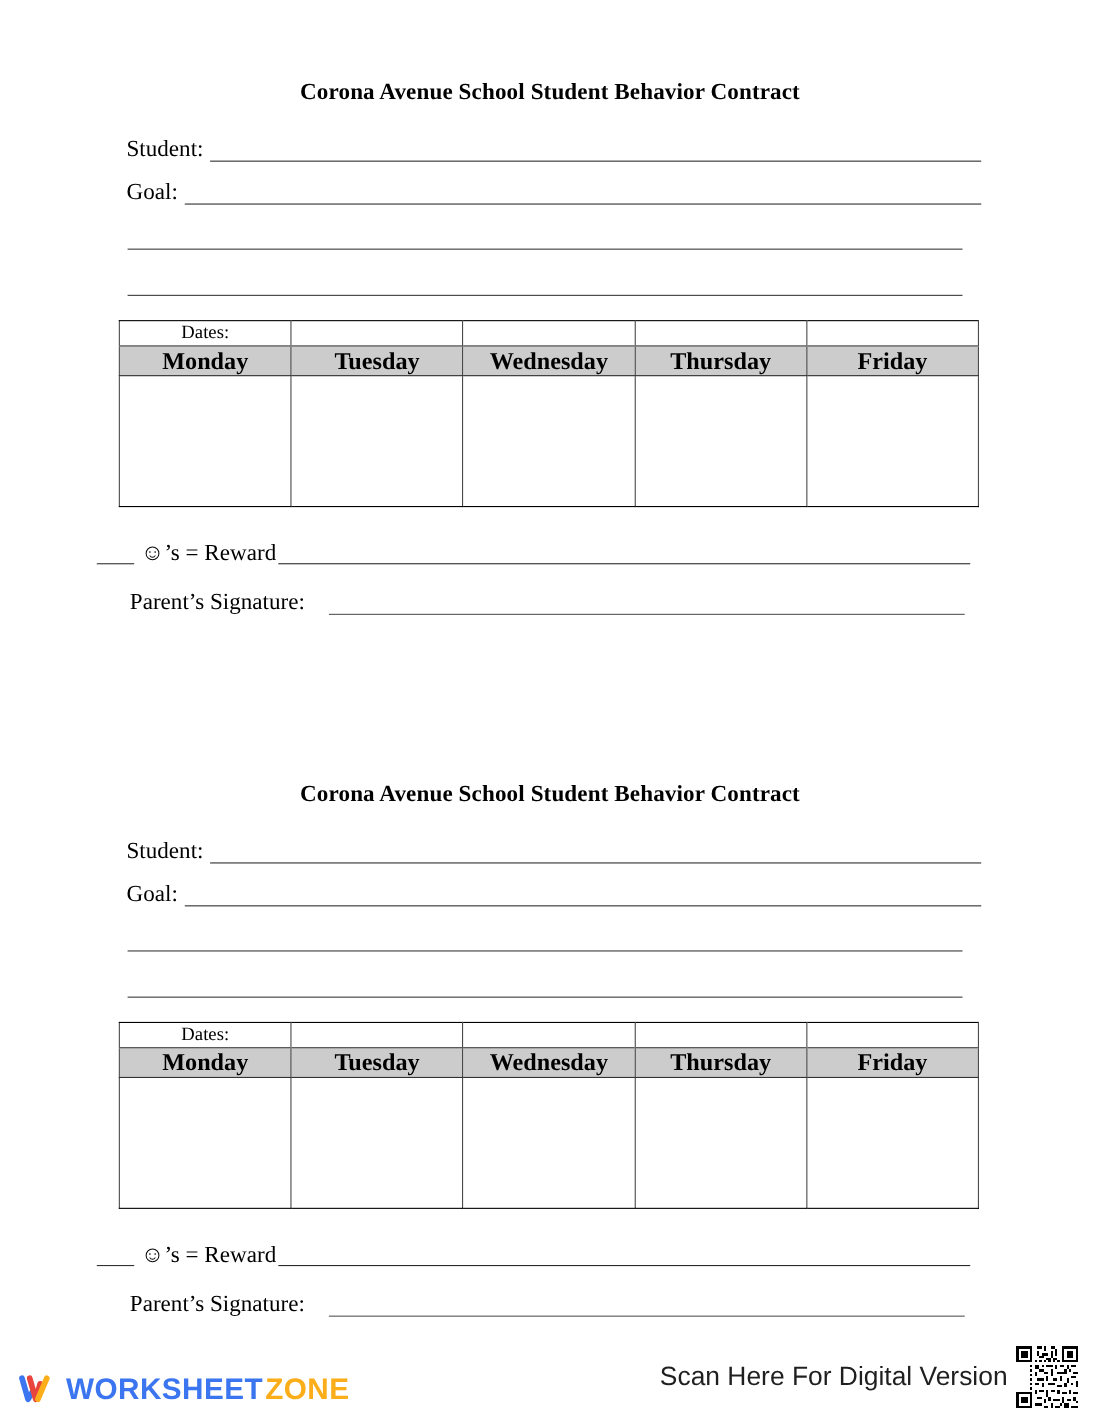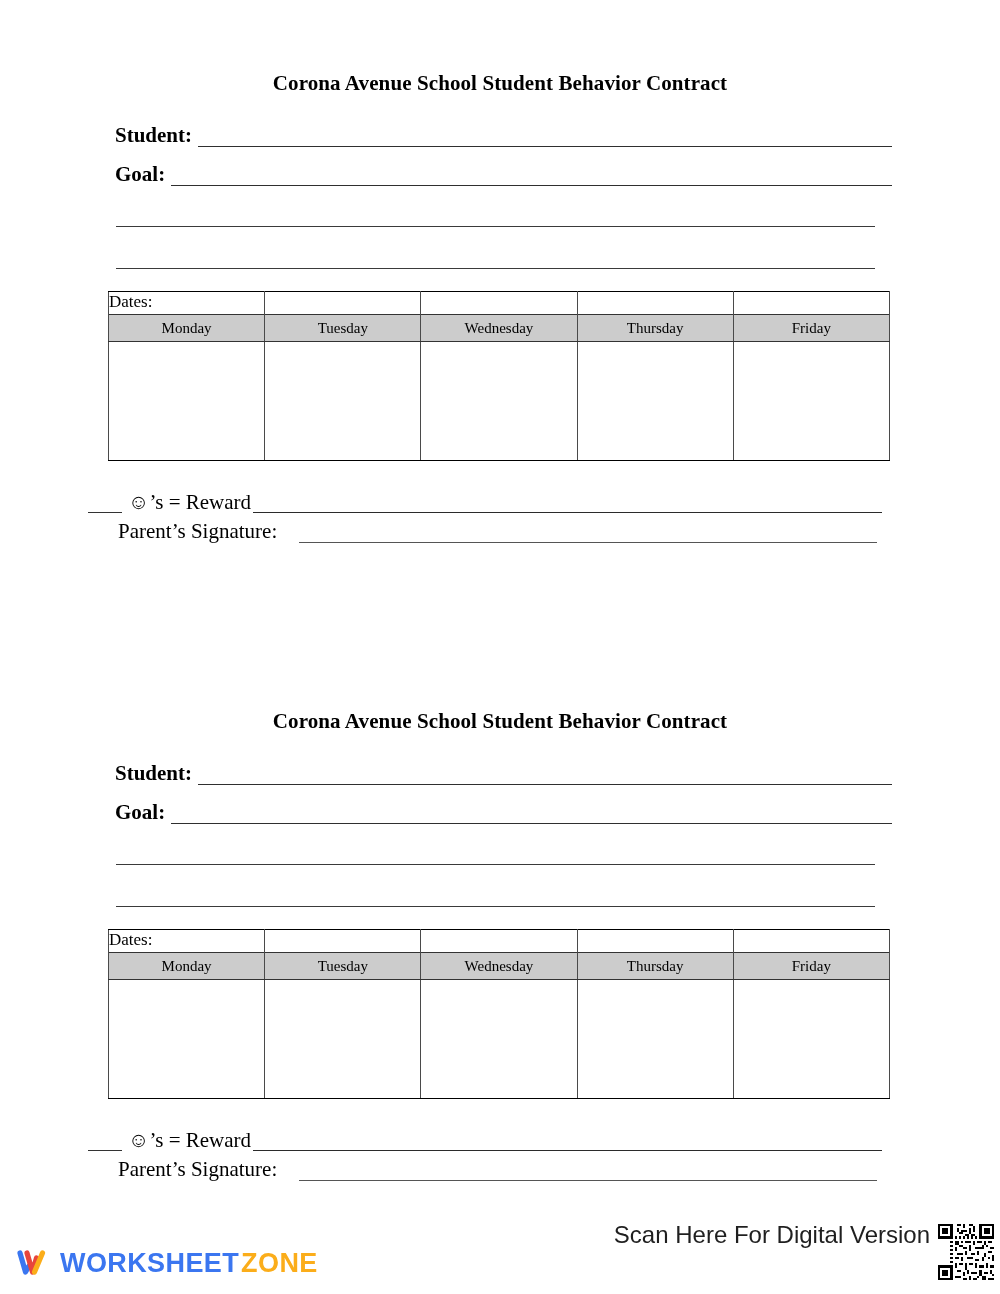--- a/index.html
+++ b/index.html
@@ -41,21 +41,20 @@
     line-height: 26px;
   }
 
   
   .field-row {
     display: flex;
     align-items: flex-end;
     padding-left: 115px;
     padding-right: 108px;
     height: 34px;
-    font-weight: bold;
   }
   .field-label {
     font-size: 21px;
     line-height: 24px;
     white-space: nowrap;
     padding-right: 6px;
   }
   .field-rule {
     flex: 1 1 auto;
     border-bottom: 1.6px solid #2f2f2f;
@@ -88,32 +87,33 @@
   }
   table.week-table td {
     border-left: 1.3px solid #4a4a4a;
     border-right: 1.3px solid #4a4a4a;
     padding: 0;
   }
   tr.dates-row td {
     height: 22px;
     vertical-align: top;
     border-top: 1.5px solid #000;
+    text-align: center;
   }
   td.dates-cell {
     font-size: 17px;
     line-height: 20px;
     padding-left: 5px;
     text-align: left;
   }
   tr.day-header-row td {
     background: #cccccc;
     text-align: center;
-    font-weight: normal;
-    font-size: 15px;
+    font-weight: bold;
+    font-size: 22px;
     height: 26px;
     line-height: 26px;
     border-top: 1.6px solid #333;
     border-bottom: 1.6px solid #333;
   }
   tr.body-row td {
     height: 118px;
     border-bottom: 1.5px solid #000;
   }
 
@@ -142,20 +142,21 @@
     flex: 1 1 auto;
     border-bottom: 1.8px solid #2b2b2b;
     height: 19px;
   }
 
   .signature-row {
     display: flex;
     align-items: flex-end;
     padding-left: 118px;
     padding-right: 123px;
+    margin-top: 16px;
     height: 30px;
   }
   .signature-label {
     font-size: 21px;
     line-height: 23px;
     white-space: nowrap;
     padding-right: 22px;
   }
   .signature-rule {
     flex: 1 1 auto;
@@ -189,24 +190,24 @@
     font-size: 27px;
     font-weight: bold;
     letter-spacing: .4px;
     line-height: 23px;
   }
   .brand-worksheet { color: #3b76f0; }
   .brand-zone { color: #fbad1a; padding-left: 2px; }
 
   .scan-block {
     position: absolute;
-    right: 4px;
+    right: 18px;
     bottom: 12px;
     display: flex;
-    align-items: flex-start;
+    align-items: center;
     gap: 6px;
   }
   .scan-text {
     font-family: "Liberation Sans", "DejaVu Sans", sans-serif;
     font-size: 24px;
     color: #1f1f1f;
     line-height: 26px;
     white-space: nowrap;
   }
   .qr {

